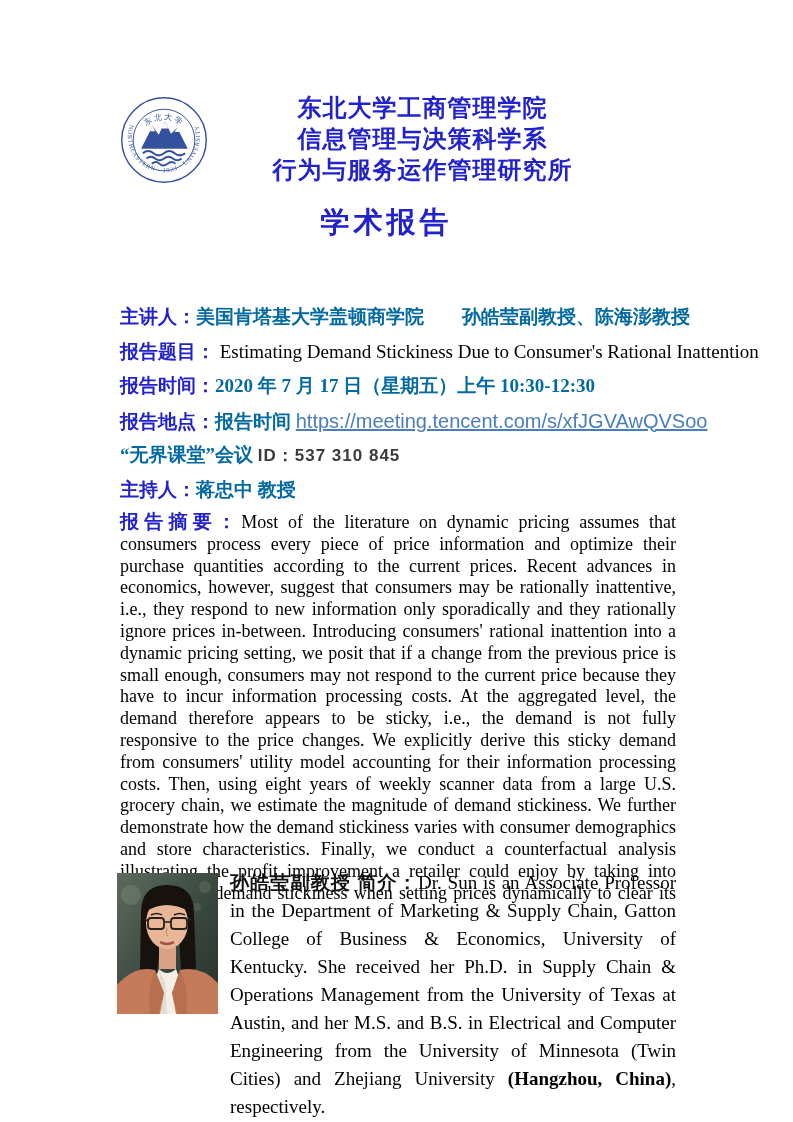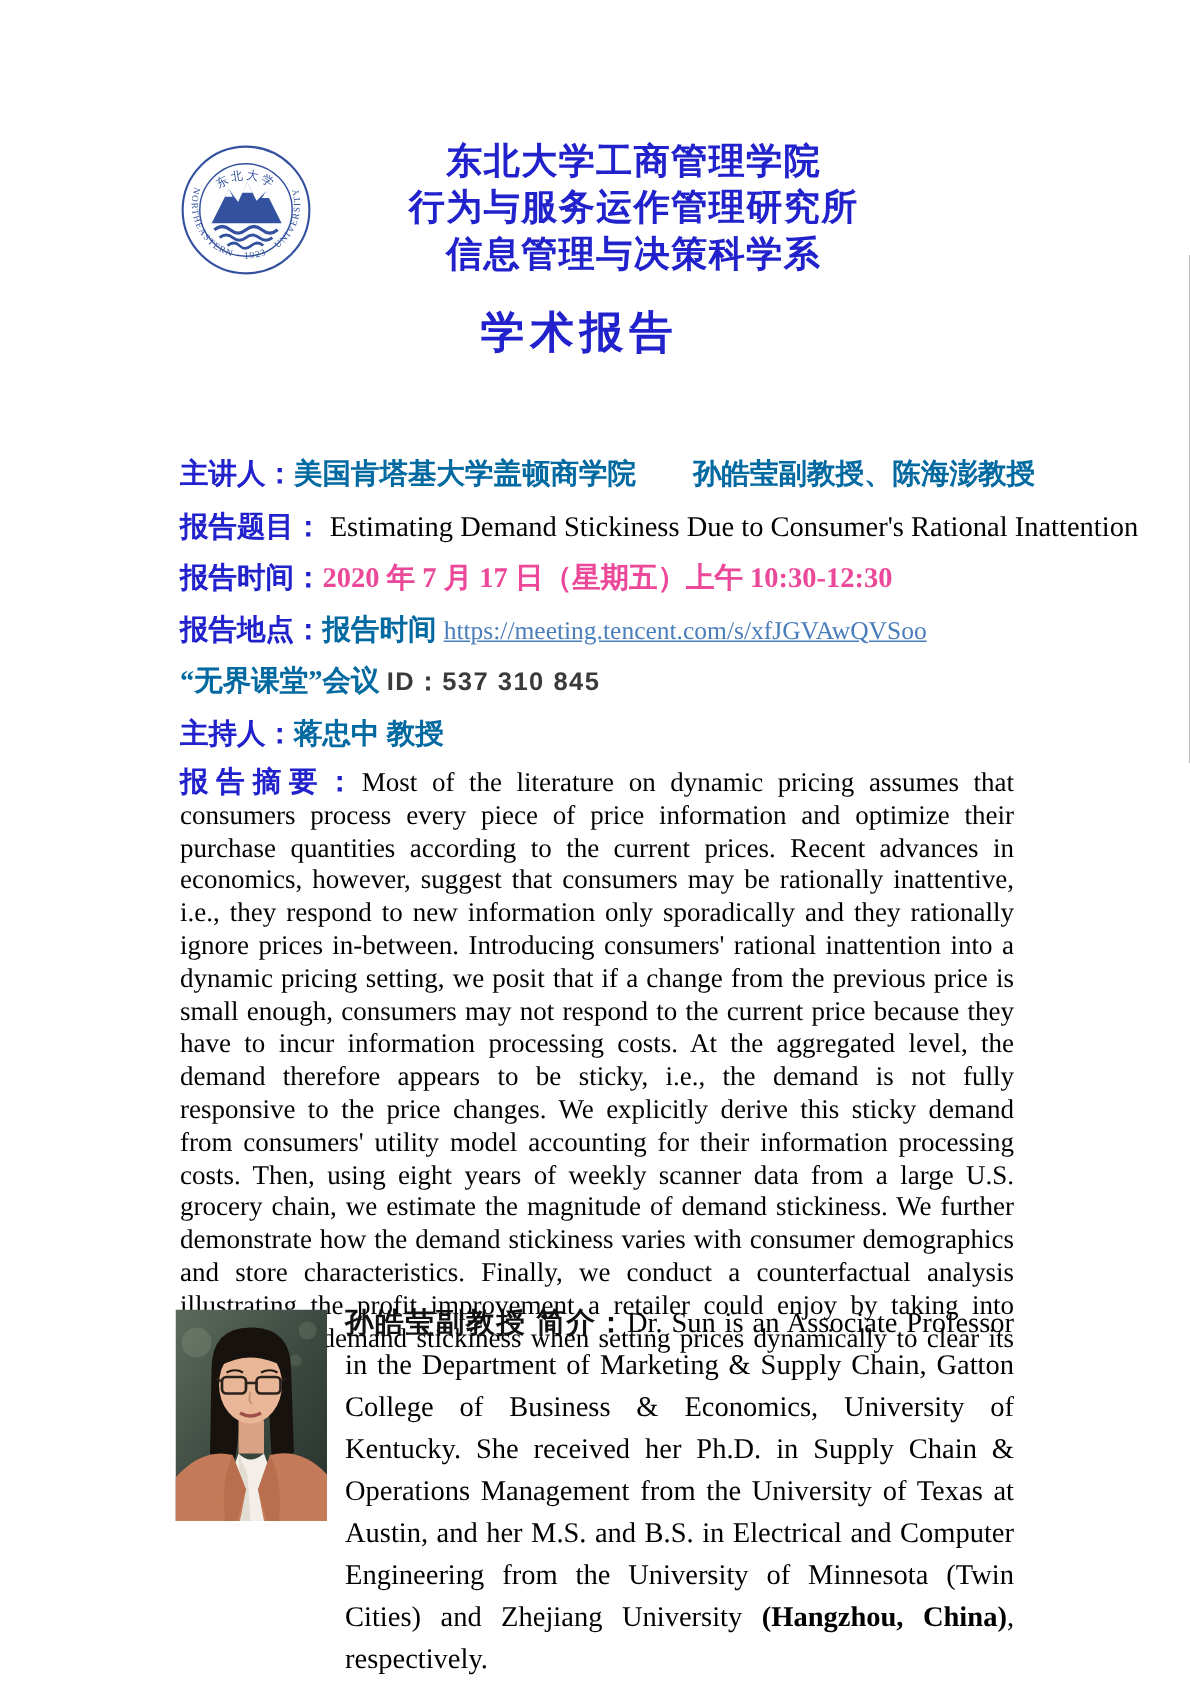--- a/index.html
+++ b/index.html
@@ -28,24 +28,24 @@
   }
   
   .main{position:absolute;left:120px;top:300px;width:556px;}
   .info-line{margin:0;line-height:34.5px;height:34.5px;white-space:nowrap;font-size:19px;}
   .lbl{
     color:#2222CC;font-weight:bold;
     font-family:"Liberation Serif", serif;
   }
   .cnb{font-weight:bold;color:#0369a1;}
   .eng{font-family:"Liberation Serif", serif;color:#000000;}
-  .red{color:#ec4899;font-weight:bold;}
+  .red{color:#0369a1;font-weight:bold;}
   .link{
-    font-family:Liberation Serif, serif;
-    font-size:17px;color:#4A7EBB;text-decoration:underline;cursor:pointer;
+    font-family:Liberation Sans, sans-serif;
+    font-size:20px;color:#4A7EBB;text-decoration:underline;cursor:pointer;
   }
   .idnum{
     font-family:"Liberation Sans", sans-serif;
     font-weight:bold;color:#3a3a3a;font-size:17px;letter-spacing:1px;
   }
   
   .abstract{
     margin:4px 0 0 0;
     font-size:18px;line-height:21.8px;
     text-align:justify;color:#1a1a1a;
@@ -88,22 +88,22 @@
       <path d="M51,29 L55,37 L47,37 Z" fill="#ffffff"></path>
       <path d="M65,36 L68,41 L62,41 Z" fill="#ffffff"></path>
       <path d="M26,65 q6,-5 12,0 t12,0 t12,0 t12,0" fill="none" stroke="#33519E" stroke-width="2.4"></path>
       <path d="M30,71 q5,-4 10,0 t10,0 t10,0 t10,0" fill="none" stroke="#33519E" stroke-width="2.2"></path>
       <path d="M36,77 q5,-4 9,0 t9,0 t9,0" fill="none" stroke="#33519E" stroke-width="2"></path>
     </g>
   </svg>
 
   <div class="org-block">
     <div class="org-line">东北大学工商管理学院</div>
+    <div class="org-line">信息管理与决策科学系</div>
     <div class="org-line">行为与服务运作管理研究所</div>
-    <div class="org-line">信息管理与决策科学系</div>
   </div>
 
   <h1 class="doc-title">学术报告</h1>
 
   <div class="main">
     <p class="info-line"><span class="lbl">主讲人：</span><span class="cnb">美国肯塔基大学盖顿商学院　　孙皓莹副教授、陈海澎教授</span></p>
 
     <p class="info-line"><span class="lbl">报告题目：</span> <span class="eng">Estimating Demand Stickiness Due to Consumer's Rational Inattention</span></p>
 
     <p class="info-line"><span class="lbl">报告时间：</span><span class="red">2020 年 7 月 17 日（星期五）上午 10:30-12:30</span></p>

